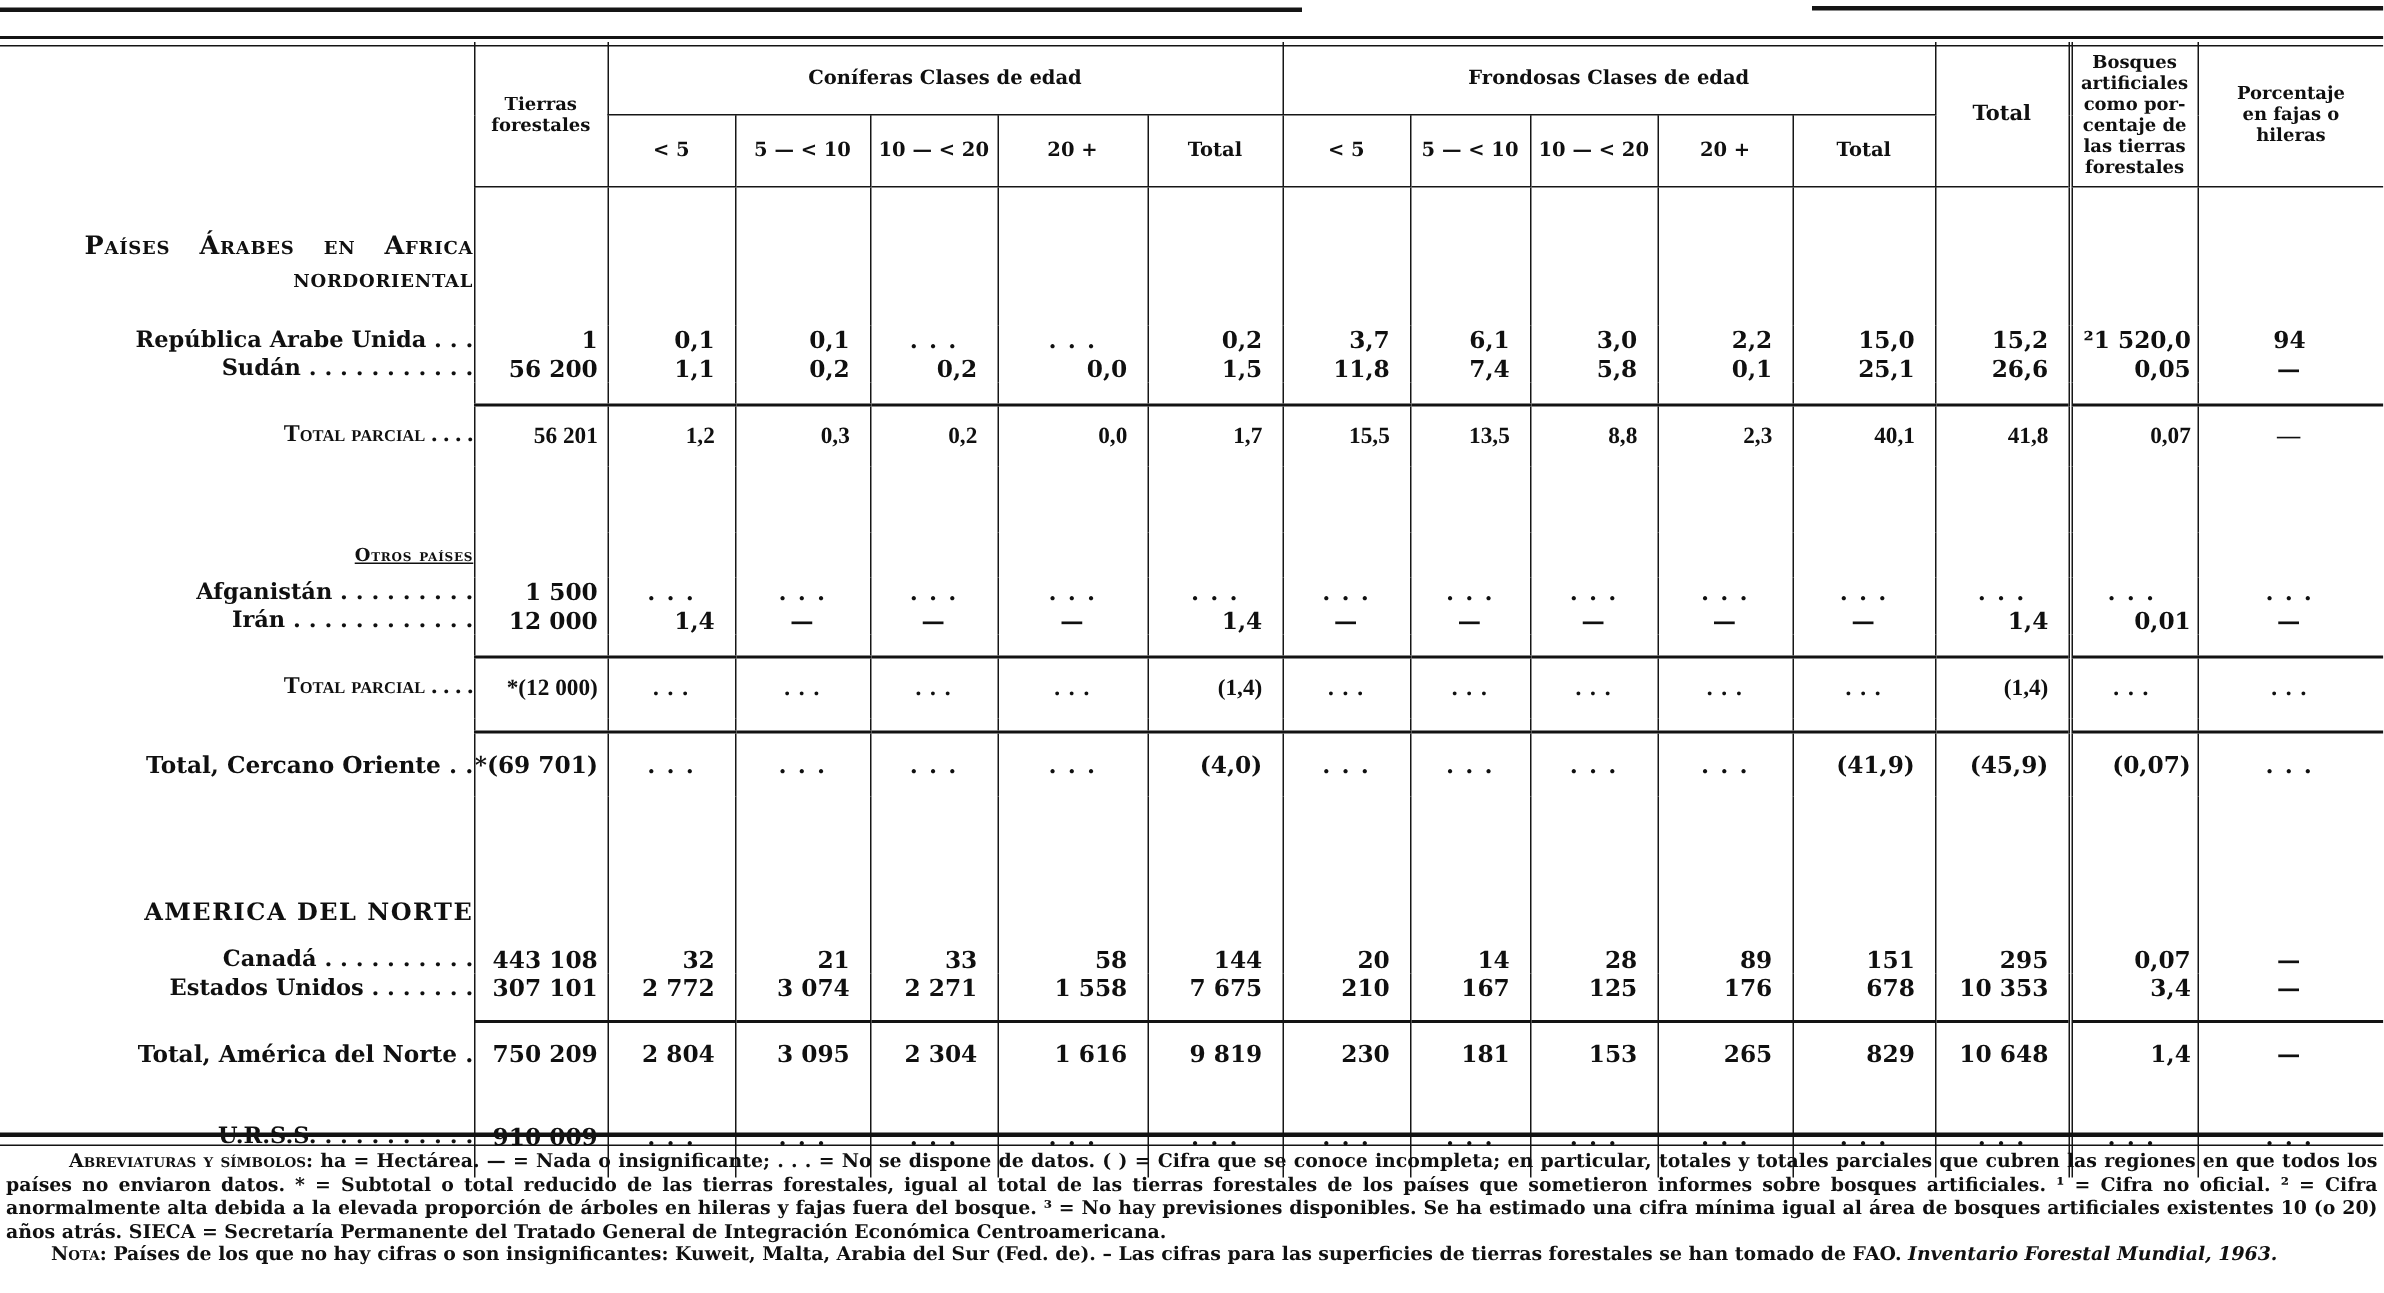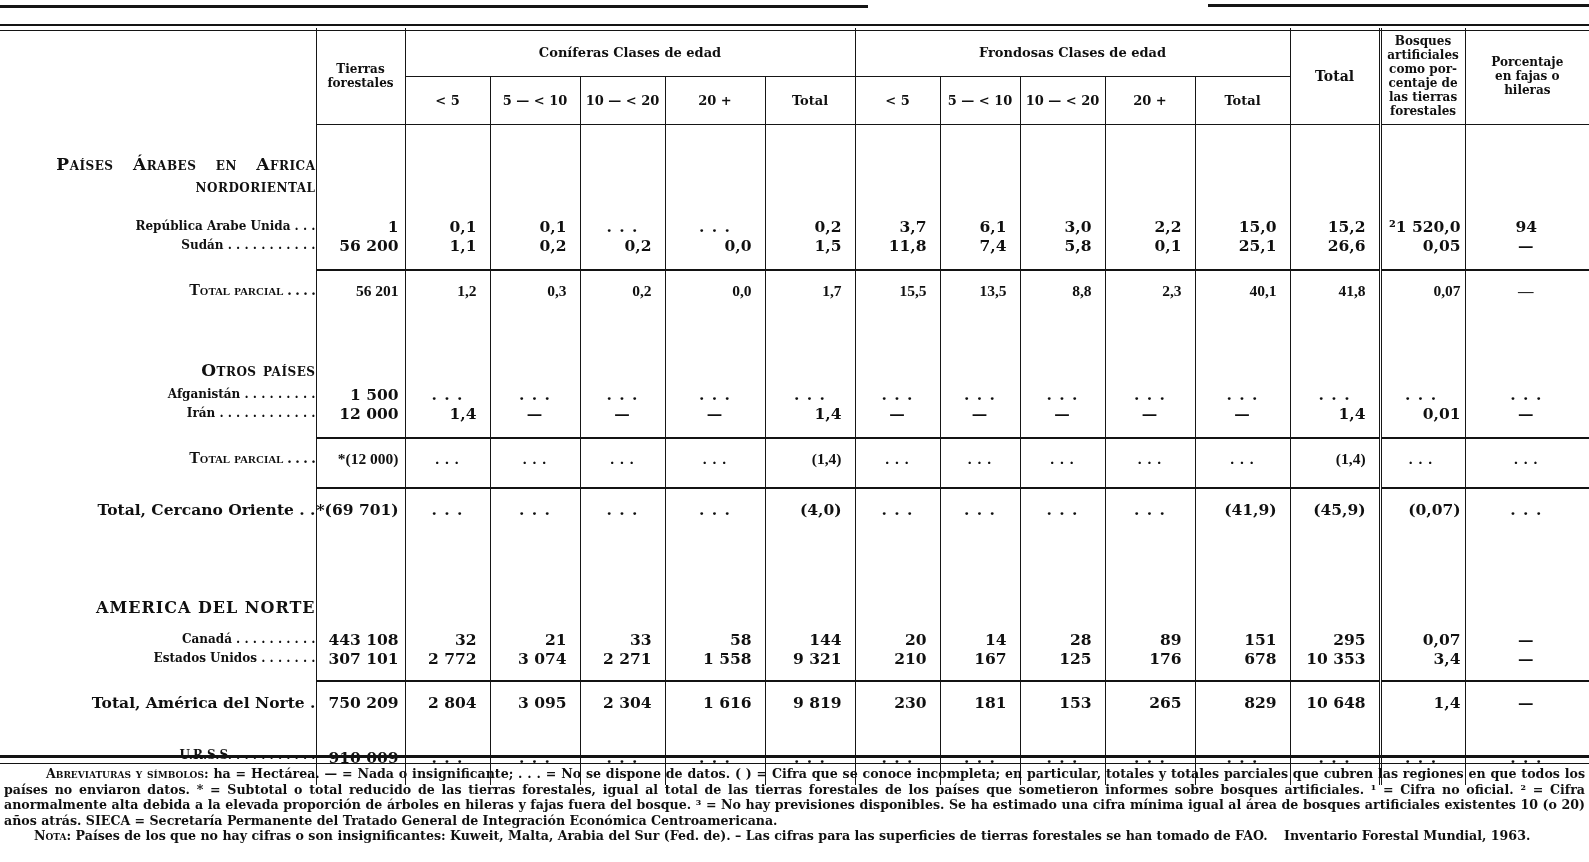--- a/index.html
+++ b/index.html
@@ -35,25 +35,25 @@
   tr.h2 td{height:47px;}
   td.hb{border-bottom:1px solid #161616;}
   td.groupspan{border-bottom:1px solid #161616;}
   td.bigtotal{font-size:14px;}
   
   tr.sumline td:not(.c-lbl){border-top:2px solid #131313;}
   td.c-lbl{padding-left:10px;text-align:right;}
   tr.group.g1 td{height:84px;}
   tr.group.g1 td.c-lbl{white-space:pre-line;font-variant:small-caps;font-size:17px;line-height:22px;word-spacing:13px;letter-spacing:0.5px;padding-top:8px;vertical-align:middle;}
   tr.group.g2 td{height:30px;}
-  tr.group.g2 td.c-lbl{font-variant:small-caps;font-size:17px;letter-spacing:0.5px;}
+  tr.group.g2 td.c-lbl{font-variant:small-caps;font-size:12px;letter-spacing:0.5px;text-decoration:underline;}
   tr.group.g3 td{height:44px;}
   tr.group.g3 td.c-lbl{font-size:16px;letter-spacing:1px;vertical-align:middle;}
   tr.country td{height:19px;}
-  tr.country td.c-lbl{font-size:12px;white-space:nowrap;}
+  tr.country td.c-lbl{font-size:15px;white-space:nowrap;}
   tr.urss td{height:37px;vertical-align:top;padding-top:6px;}
   tr.subtotal td{height:40px;font-family:Liberation Serif, serif;}
   tr.subtotal td.c-lbl{font-variant:small-caps;font-size:16px;padding-left:100px;}
   tr.total td{height:42px;}
   tr.total td.c-lbl{font-size:15.5px;padding-left:42px;white-space:nowrap;}
   tr.spacer td{border-top:none;}
   tr.spacer.s8 td{height:8px;}
   tr.spacer.s12 td{height:12px;}
   tr.spacer.s14 td{height:14px;}
   tr.spacer.s18 td{height:18px;}
@@ -71,21 +71,21 @@
   }
   
   .footnotes{
     position:absolute;left:4px;top:766px;width:1581px;
     font-size:12.6px;line-height:15.6px;font-weight:bold;text-align:justify;
   }
   .footnotes p{margin:0;}
   .footnotes .p1{text-indent:42px;}
   .footnotes .p2{text-indent:30px;}
   .sc{font-variant:small-caps;}
-  .it{margin-left:12px;}
+  .it{font-style:italic;}
 </style>
 </head>
 <body>
 
 <div class="page">
   <div class="artifact a1"></div>
   <div class="artifact a2"></div>
   <div class="rule-top"></div>
 
   <table class="maintbl">
@@ -411,21 +411,21 @@
           <td class="c13 val">0,07</td>
           <td class="c14 val dash">—</td>
         </tr>
         <tr class="country">
           <td class="c-lbl">Estados Unidos . . . . . . .</td>
           <td class="c1 val">307 101</td>
           <td class="c2 val">2 772</td>
           <td class="c3 val">3 074</td>
           <td class="c4 val">2 271</td>
           <td class="c5 val">1 558</td>
-          <td class="c6 val">9 321</td>
+          <td class="c6 val">7 675</td>
           <td class="c7 val">210</td>
           <td class="c8 val">167</td>
           <td class="c9 val">125</td>
           <td class="c10 val">176</td>
           <td class="c11 val">678</td>
           <td class="c12 val">10 353</td>
           <td class="c13 val">3,4</td>
           <td class="c14 val dash">—</td>
         </tr>
         <tr class="spacer s12">

